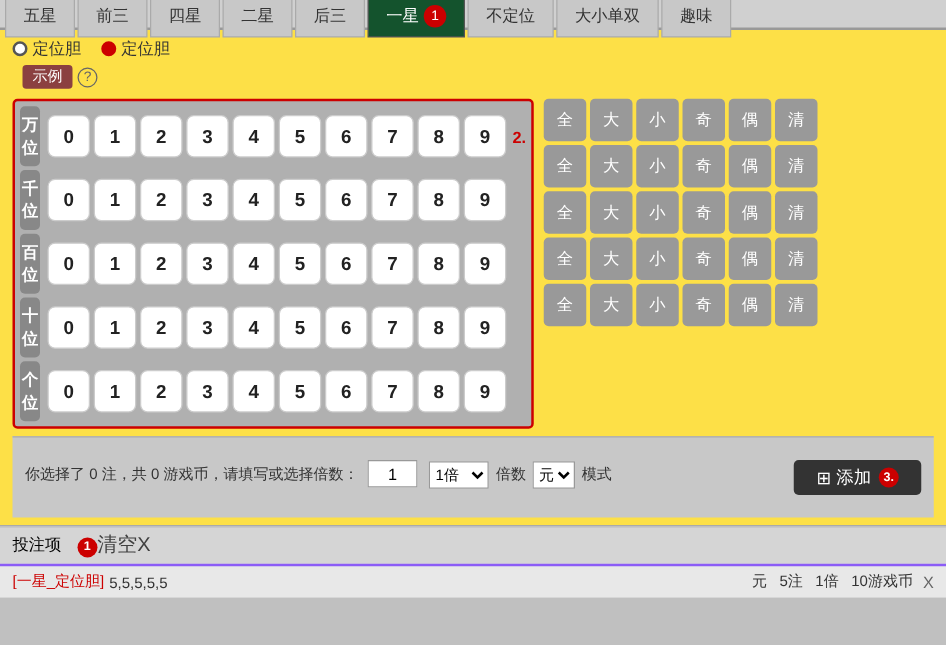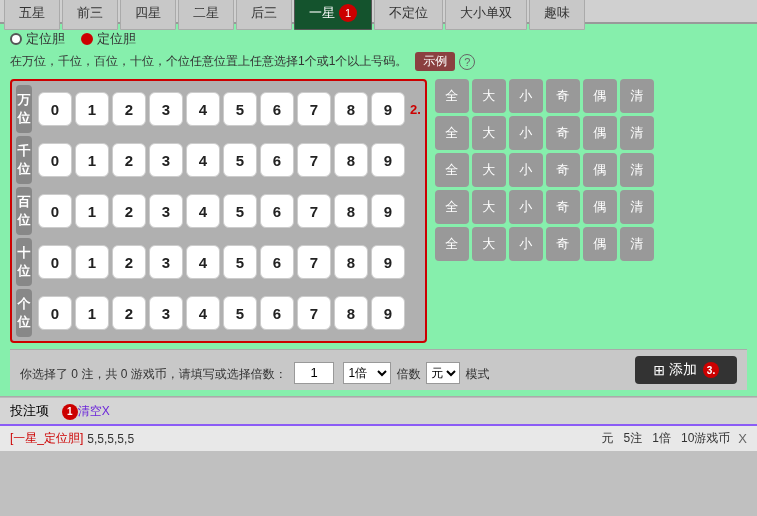--- a/index.html
+++ b/index.html
@@ -47,21 +47,21 @@
       height: 18px;
       display: inline-flex;
       align-items: center;
       justify-content: center;
       font-size: 11px;
       margin-left: 4px;
     }
 
     
     .main-content {
-      background: #86efac;
+      background: #fde047;
       padding: 6px 10px;
     }
 
     
     .radio-line {
       display: flex;
       align-items: center;
       margin-bottom: 4px;
       font-size: 13px;
       color: #333;
@@ -187,23 +187,23 @@
       cursor: pointer;
       display: flex;
       align-items: center;
       justify-content: center;
     }
 
     
     .bet-bar {
       background: #c8c8c8;
       border-top: 1px solid #aaa;
-      padding: 6px 10px;
-      display: flex;
-      align-items: flex-end;
+      padding: 18px 10px;
+      display: flex;
+      align-items: flex-start;
       font-size: 12px;
       color: #333;
       margin-top: 6px;
     }
     .bet-bar-text {
       flex: 1;
     }
     .bet-input {
       width: 40px;
       height: 22px;
@@ -250,23 +250,23 @@
       border-top: 1px solid #bbb;
       padding: 4px 10px;
       display: flex;
       align-items: center;
       justify-content: flex-start;
       font-size: 13px;
     }
     .clear-btn {
       background: none;
       border: none;
-      color: #6d28d9;
-      cursor: pointer;
-      font-size: 12px;
+      color: #404040;
+      cursor: pointer;
+      font-size: 16px;
     }
     .bet-list-row {
       background: #e8e8e8;
       border-top: 2px solid #8b5cf6;
       padding: 4px 10px;
       display: flex;
       align-items: center;
       font-size: 12px;
     }
     .bet-tag {
@@ -348,21 +348,20 @@
       <span class="radio-circle"></span>
       <span>定位胆</span>
     </label>
     <label class="radio-label">
       <span class="radio-circle selected"></span>
       <span>定位胆</span>
     </label>
   </div>
 
   <div class="desc-line">
-    <span>在万位，千位，百位，十位，个位任意位置上任意选择1个或1个以上号码。</span>
     <button class="example-btn">示例</button>
     <span class="help-icon">?</span>
   </div>
 
   <div class="grid-area">
 
     <div class="number-grid-container">
 
       <div class="grid-row">
         <div class="row-label">万位</div>

